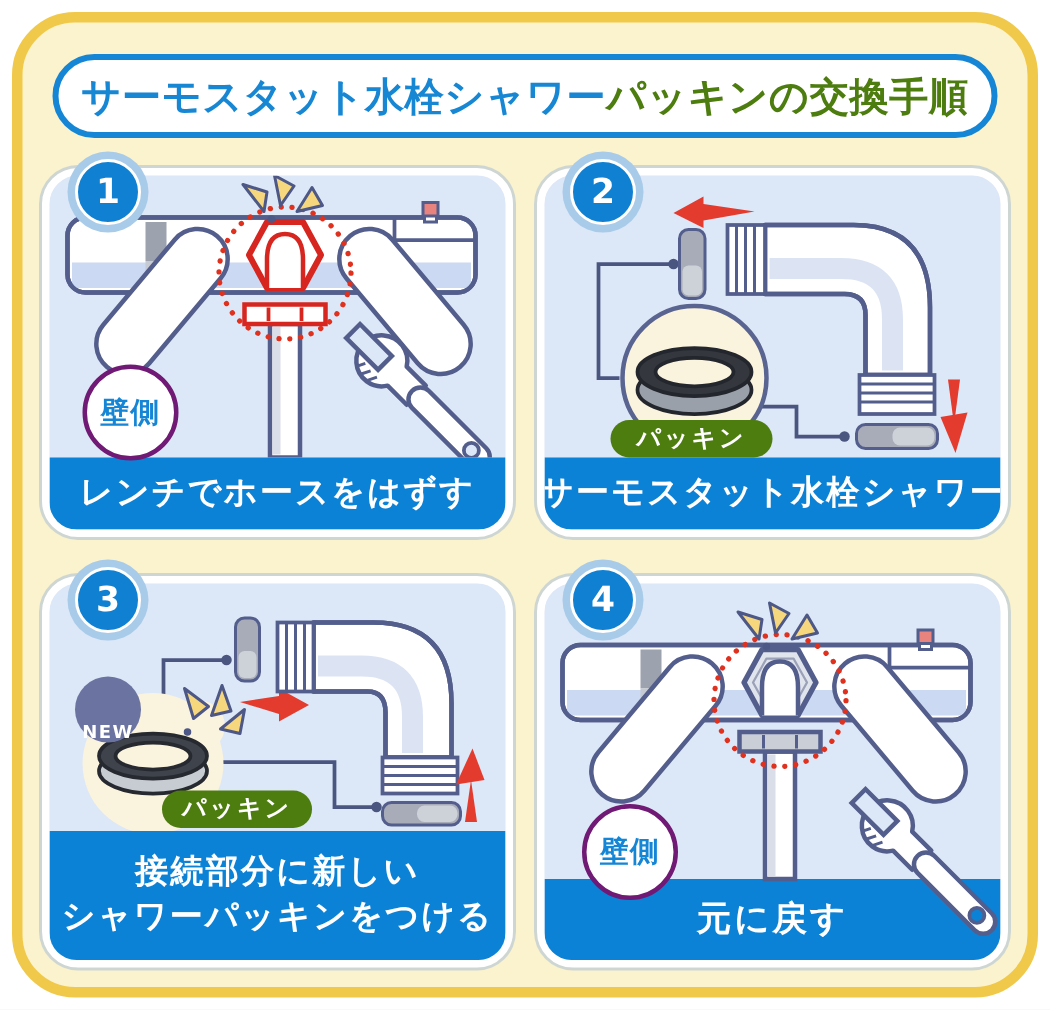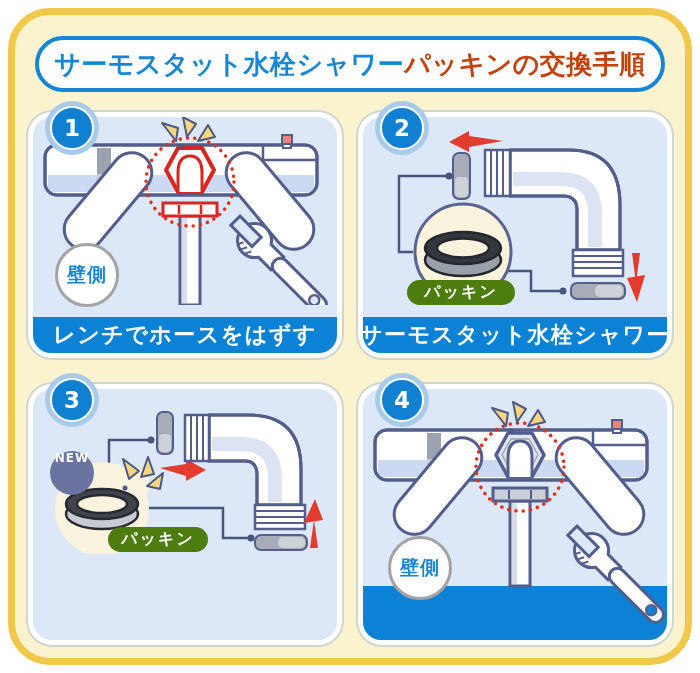--- a/index.html
+++ b/index.html
@@ -4,47 +4,47 @@
 <style>
   html,body{margin:0;padding:0;}
   body{font-family:"DejaVu Sans","Liberation Sans",sans-serif;background:#ffffff;}
   .page{position:relative;width:700px;height:673px;background:#ffffff;overflow:hidden;}
   .card{position:absolute;left:8px;top:8px;width:684px;height:657px;box-sizing:border-box;
         border:7px solid #F1C94A;border-radius:42px;background:#FBF3CD;}
   .title-pill{position:absolute;left:35px;top:36px;width:630px;height:56px;box-sizing:border-box;
         background:#ffffff;border:4px solid #1586D6;border-radius:32px;
         display:flex;align-items:center;justify-content:center;z-index:3;}
   .title-pill .t1{color:#1787D4;font-size:26px;font-weight:bold;letter-spacing:.5px;}
-  .title-pill .t2{color:#c2410c;font-size:26px;font-weight:bold;letter-spacing:.5px;}
+  .title-pill .t2{color:#4d7c0f;font-size:26px;font-weight:bold;letter-spacing:.5px;}
   .panel{position:absolute;box-sizing:border-box;border:5px solid #ffffff;border-radius:24px;
         background:#DCE7F7;box-shadow:0 0 0 2px rgba(150,180,220,.45);z-index:2;}
   .panel-inner{position:relative;width:100%;height:100%;border-radius:18px;overflow:hidden;}
   .p1{left:28px;top:112px;width:314px;height:246px;}
   .p2{left:358px;top:112px;width:314px;height:246px;}
   .p3{left:28px;top:384px;width:314px;height:261px;}
   .p4{left:358px;top:384px;width:314px;height:261px;}
   .art{position:absolute;left:0;top:0;display:block;}
   .caption{position:absolute;left:0;right:0;bottom:0;background:#0B82D6;
         display:flex;flex-direction:column;align-items:center;justify-content:center;}
   .caption .line{color:#ffffff;font-weight:bold;font-size:22px;letter-spacing:1.5px;line-height:1.35;white-space:nowrap;}
-  .cap-h48{height:36px;} .cap-h54{height:54px;} .cap-h86{height:86px;}
+  .cap-h48{height:48px;} .cap-h54{height:54px;} .cap-h86{height:86px;}
   .caption-float{position:absolute;left:0;right:0;bottom:12px;text-align:center;z-index:6;
         color:#ffffff;font-weight:bold;font-size:23px;letter-spacing:2px;}
   .badge{position:absolute;left:12px;top:-16px;width:54px;height:54px;border-radius:50%;
         background:#A8CBE9;display:flex;align-items:center;justify-content:center;z-index:8;}
   .badge-core{width:44px;height:44px;border-radius:50%;background:#1080D2;border:2px solid #ffffff;
         box-sizing:border-box;display:flex;align-items:center;justify-content:center;}
   .badge-core span{color:#fff;font-size:23px;font-weight:bold;}
   .wall-badge{position:absolute;width:64px;height:64px;border-radius:50%;background:#ffffff;
-        border:3px solid #a3a3a3;box-sizing:border-box;display:flex;align-items:center;justify-content:center;
+        border:3px solid #701a75;box-sizing:border-box;display:flex;align-items:center;justify-content:center;
         color:#1586D6;font-size:19px;font-weight:bold;letter-spacing:1px;z-index:7;}
   .packing-pill{position:absolute;background:#4d7c0f;border-radius:14px;display:flex;align-items:center;
         justify-content:center;color:#ffffff;font-weight:bold;font-size:16px;letter-spacing:2px;z-index:7;}
   .new-badge{position:absolute;width:44px;height:44px;border-radius:50%;background:#6B74A1;
-        display:flex;align-items:flex-start;justify-content:center;color:#ffffff;
+        display:flex;align-items:flex-end;justify-content:center;color:#ffffff;
         font-size:12px;font-weight:bold;letter-spacing:1px;z-index:7;}
 </style>
 </head>
 <body>
 
 <div class="page">
   <div class="card"></div>
 
   <div class="title-pill">
     <span class="t1">サーモスタット水栓シャワー</span>
@@ -216,20 +216,24 @@
           <ellipse cx="0" cy="-1" rx="36" ry="15" fill="#3F434B" stroke="#26292F" stroke-width="2.5"></ellipse>
           <ellipse cx="0" cy="-1" rx="25" ry="9" fill="#FAF3DD" stroke="#26292F" stroke-width="2.5"></ellipse>
         </g>
         <g fill="#F6D77E" stroke="#4D5886" stroke-width="2" stroke-linejoin="round">
           <polygon points="96,90 90,70 106,82"></polygon>
           <polygon points="108,88 115,68 121,85"></polygon>
           <polygon points="114,97 130,84 127,100"></polygon>
           <circle cx="92" cy="99" r="2.5" fill="#4D5886" stroke="none"></circle>
         </g>
       </svg>
+      <div class="caption cap-h86">
+        <span class="line">接続部分に新しい</span>
+        <span class="line">シャワーパッキンをつける</span>
+      </div>
       <div class="new-badge" style="left:17px;top:62px;">
         <span>NEW</span>
       </div>
       <div class="packing-pill" style="left:75px;top:138px;width:100px;height:25px;">
         <span>パッキン</span>
       </div>
     </div>
     <div class="badge">
       <div class="badge-core">
           <span>3</span>
@@ -277,20 +281,21 @@
           <circle cx="148" cy="42" r="2.5" fill="#4D5886" stroke="none"></circle>
         </g>
         <g transform="translate(243,176) rotate(-45)">
           <path d="M-9,12 L-9,-6 A17 17 0 1 1 9,-6 L9,12 Z" fill="#ffffff" stroke="#535E8C" stroke-width="3" stroke-linejoin="round"></path>
           <rect x="-6" y="-48" width="13" height="30" fill="#DCE7F7" stroke="#535E8C" stroke-width="3"></rect>
           <path d="M-15,-30 l6,3 M-16,-24 l6,3 M-16,-18 l6,3" stroke="#535E8C" stroke-width="2" fill="none"></path>
           <rect x="-8" y="8" width="16" height="70" rx="8" fill="#ffffff" stroke="#535E8C" stroke-width="3"></rect>
           <circle cx="0" cy="64" r="5" fill="#0B82D6" stroke="#535E8C" stroke-width="2.5"></circle>
         </g>
       </svg>
+      <div class="caption-float">元に戻す</div>
       <div class="wall-badge" style="left:25px;top:147px;">
         <span>壁側</span>
       </div>
     </div>
     <div class="badge">
       <div class="badge-core">
           <span>4</span>
         </div>
     </div>
   </div>

